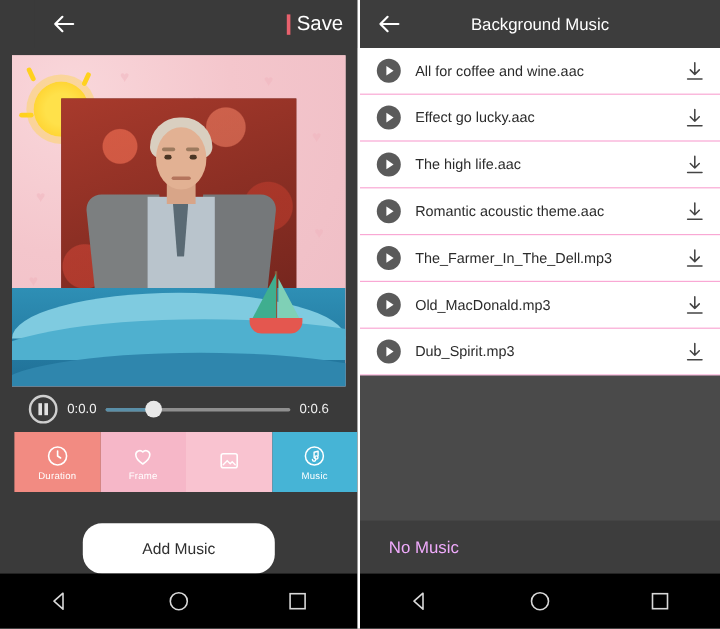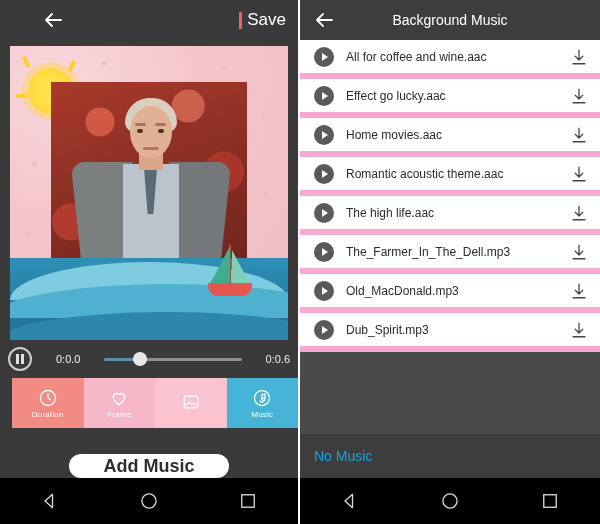--- a/index.html
+++ b/index.html
@@ -125,22 +125,22 @@
   }
   .boat-sail2 {
     position: absolute; right: 38px; bottom: 56px; width: 0; height: 0;
     border-right: 18px solid transparent; border-bottom: 34px solid #7fd0b6;
   }
   .boat-mast {
     position: absolute; right: 57px; bottom: 56px; width: 2px; height: 40px; background: #8a5a3a;
   }
 
   .l-player {
-    height: 38px; display: flex; align-items: center; gap: 24px;
-    padding: 0 8px; flex: 0 0 38px;
+    height: 38px; display: flex; align-items: center; gap: 8px;
+    padding: 0 24px; flex: 0 0 38px;
   }
   .pause-btn {
     width: 24px; height: 24px; border-radius: 50%;
     border: 2px solid #cfcfcf; display: flex; align-items: center;
     justify-content: center; gap: 2px; flex: 0 0 24px;
   }
   .pause-bar { width: 3px; height: 10px; background: #e0e0e0; }
   .time-l, .time-r { color: #f0f0f0; font-size: 11px; }
   .seek {
     flex: 1; height: 3px; background: #8f8f8f; position: relative; border-radius: 2px;
@@ -154,22 +154,22 @@
   .l-tabs { display: flex; height: 50px; flex: 0 0 50px; padding-left: 12px; }
   .tab {
     flex: 1; display: flex; flex-direction: column; align-items: center;
     justify-content: center; gap: 2px; color: #ffffff;
   }
   .tab-label { font-size: 8px; letter-spacing: .2px; }
   .tab svg { display: block; }
 
   .l-bottom { flex: 1; background: #3a3a3a; display: flex; align-items: flex-start; justify-content: center; padding-top: 26px; }
   .add-music-btn {
-    width: 160px; height: 24px; border-radius: 16px; background: #ffffff;
-    color: #2f2f2f; font-size: 18px; display: flex; align-items: center; justify-content: center; font-weight: bold;
+    width: 160px; height: 42px; border-radius: 16px; background: #ffffff;
+    color: #2f2f2f; font-size: 13px; display: flex; align-items: center; justify-content: center;
   }
 
   .navbar {
     height: 46px; background: #000000; display: flex; align-items: center;
     justify-content: space-around; flex: 0 0 46px;
   }
   .nav-ico { width: 20px; height: 20px; }
 
   
   .r-topbar {
@@ -180,29 +180,29 @@
     color: #ffffff; font-size: 14px; position: absolute; left: 0; right: 0;
     text-align: center; pointer-events: none;
   }
   .sdcard-bar {
     height: 34px; background: #dde3c8; display: flex; align-items: center;
     justify-content: center; color: #2f3a2a; font-size: 12px; flex: 0 0 34px;
   }
   .track-list { background: #ffffff; }
   .track {
     height: 39px; display: flex; align-items: center; padding: 0 12px;
-    border-bottom: 6px solid #f9a8d4; gap: 10px;
+    border-bottom: 1px solid #f9a8d4; gap: 10px;
   }
   .play-ico { width: 24px; height: 24px; flex: 0 0 24px; }
   .track-name { flex: 1; font-size: 12px; color: #2b2b2b; }
   .dl-ico { width: 18px; height: 18px; flex: 0 0 18px; }
   .r-empty { flex: 1; background: #4a4a4a; }
   .no-music {
     height: 44px; background: #3d3d3d; display: flex; align-items: center;
-    padding-left: 14px; color: #0ea5e9; font-size: 14px; flex: 0 0 44px;
+    padding-left: 24px; color: #f0abfc; font-size: 14px; flex: 0 0 44px;
   }
 </style>
 </head>
 <body>
 
 <div class="screens">
 
   <div class="phone phone-left">
 
     <div class="l-topbar">
@@ -374,28 +374,29 @@
             </svg>
         </span>
         <span class="track-name">Effect go lucky.aac</span>
         <span class="dl-ico">
           <svg width="18" height="18" viewBox="0 0 24 24">
               <path d="M12 3v13M7 11l5 5 5-5M4 21h16" fill="none" stroke="#444" stroke-width="1.7" stroke-linecap="round" stroke-linejoin="round"></path>
             </svg>
         </span>
       </div>
 
-      <div class="track">
-        <span class="play-ico">
-          <svg width="24" height="24" viewBox="0 0 24 24">
-              <circle cx="12" cy="12" r="10" fill="#5a5a5a"></circle>
-              <path d="M10 8l6 4-6 4z" fill="#ffffff"></path>
-            </svg>
-        </span>
-        <span class="track-name">Home movies.aac</span>
+
+      <div class="track">
+        <span class="play-ico">
+          <svg width="24" height="24" viewBox="0 0 24 24">
+              <circle cx="12" cy="12" r="10" fill="#5a5a5a"></circle>
+              <path d="M10 8l6 4-6 4z" fill="#ffffff"></path>
+            </svg>
+        </span>
+        <span class="track-name">The high life.aac</span>
         <span class="dl-ico">
           <svg width="18" height="18" viewBox="0 0 24 24">
               <path d="M12 3v13M7 11l5 5 5-5M4 21h16" fill="none" stroke="#444" stroke-width="1.7" stroke-linecap="round" stroke-linejoin="round"></path>
             </svg>
         </span>
       </div>
 
       <div class="track">
         <span class="play-ico">
           <svg width="24" height="24" viewBox="0 0 24 24">
@@ -411,35 +412,20 @@
         </span>
       </div>
 
       <div class="track">
         <span class="play-ico">
           <svg width="24" height="24" viewBox="0 0 24 24">
               <circle cx="12" cy="12" r="10" fill="#5a5a5a"></circle>
               <path d="M10 8l6 4-6 4z" fill="#ffffff"></path>
             </svg>
         </span>
-        <span class="track-name">The high life.aac</span>
-        <span class="dl-ico">
-          <svg width="18" height="18" viewBox="0 0 24 24">
-              <path d="M12 3v13M7 11l5 5 5-5M4 21h16" fill="none" stroke="#444" stroke-width="1.7" stroke-linecap="round" stroke-linejoin="round"></path>
-            </svg>
-        </span>
-      </div>
-
-      <div class="track">
-        <span class="play-ico">
-          <svg width="24" height="24" viewBox="0 0 24 24">
-              <circle cx="12" cy="12" r="10" fill="#5a5a5a"></circle>
-              <path d="M10 8l6 4-6 4z" fill="#ffffff"></path>
-            </svg>
-        </span>
         <span class="track-name">The_Farmer_In_The_Dell.mp3</span>
         <span class="dl-ico">
           <svg width="18" height="18" viewBox="0 0 24 24">
               <path d="M12 3v13M7 11l5 5 5-5M4 21h16" fill="none" stroke="#444" stroke-width="1.7" stroke-linecap="round" stroke-linejoin="round"></path>
             </svg>
         </span>
       </div>
 
       <div class="track">
         <span class="play-ico">

